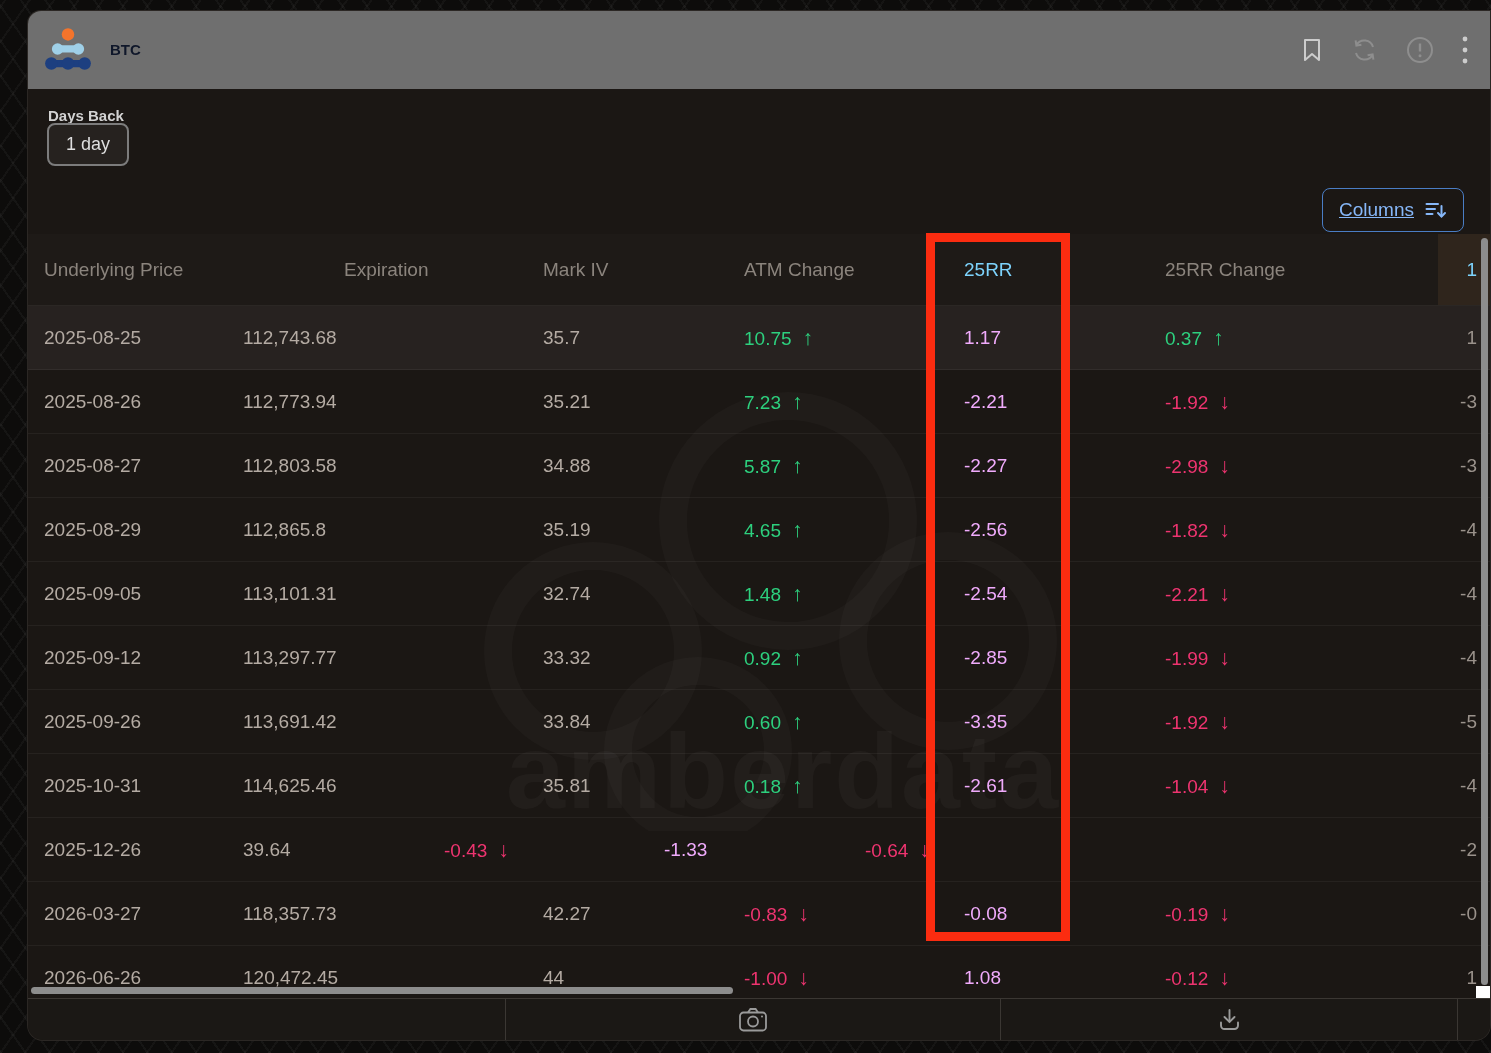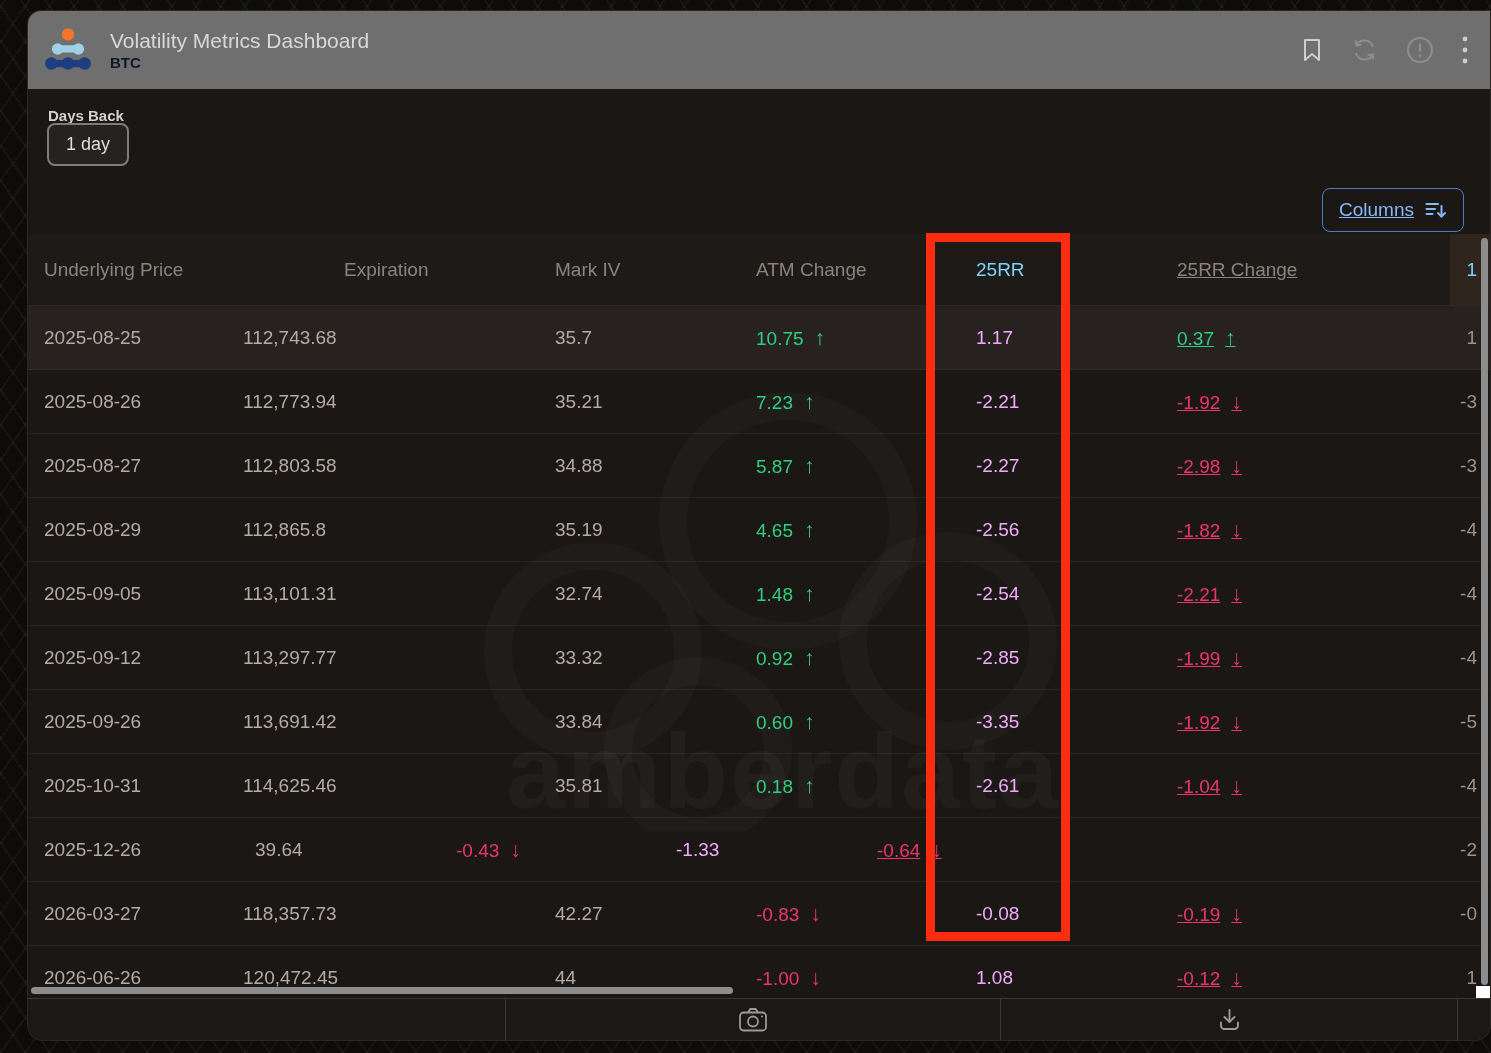--- a/index.html
+++ b/index.html
@@ -38,24 +38,24 @@
     background:#1e1a17;border-bottom:1px solid rgba(255,255,255,0.06);
     color:#8b847d;font-size:19px;padding-left:16px;box-sizing:border-box;}
   .thead .cell{display:flex;align-items:center;}
   .tbody{position:absolute;left:0;right:0;top:295px;bottom:42px;overflow:hidden;}
   .trow{height:64px;display:flex;align-items:center;padding-left:16px;box-sizing:border-box;
     border-bottom:1px solid rgba(255,255,255,0.05);font-size:19px;color:#b4aba3;}
   .trow.highlight{background:#272220;}
   .cell{flex:0 0 auto;}
   .c1{width:199px;}
   .c2{width:300px;}
-  .c3{width:201px;margin-left:12px;}
+  .c3{width:201px;}
   .c4{width:220px;}
   .c5{width:201px;color:#f0abfc;}
-  .c6{width:273px;text-decoration:underline;}
+  .c6{width:273px;}
   .c7{flex:1 1 auto;text-align:right;padding-right:13px;overflow:hidden;white-space:nowrap;color:#9a928b;}
   .thead .c5,.thead .c7{color:#7dd3fc;}
   .thead .c7{background:#2f251c;justify-content:flex-end;}
   .change .arrow{margin-left:11px;font-size:21px;}
   .up{color:var(--pos,#2dd07e);}
   .down{color:var(--neg,#ee3470);}
   
   .h-scroll{position:absolute;left:3px;top:976px;width:702px;height:7px;border-radius:4px;background:#8d8d8d;}
   .v-scroll{position:absolute;right:2px;top:227px;width:7px;height:747px;border-radius:4px;background:#8d8d8d;}
   .scroll-corner{position:absolute;right:0;top:975px;width:14px;height:15px;background:#fff;}
@@ -91,21 +91,20 @@
             <circle cx="35" cy="24" r="5.5"></circle>
         </g>
         <g fill="#1d3f80">
           <rect x="9" y="34.5" width="32" height="7" rx="3.5"></rect>
           <circle cx="9" cy="38" r="6"></circle>
             <circle cx="25" cy="38" r="6"></circle>
             <circle cx="41" cy="38" r="6"></circle>
         </g>
       </svg>
       <div class="titles">
-        <div class="title">Volatility Metrics Dashboard</div>
         <div class="subtitle">BTC</div>
       </div>
       <div class="actions">
         <button class="action-btn">
           <svg width="22" height="24" viewBox="0 0 22 24">
               <path d="M4 2 h14 v20 l-7-6 -7 6 z" fill="none" stroke="#cdcdcd" stroke-width="2" stroke-linejoin="round"></path>
             </svg>
         </button>
         <button class="action-btn">
           <svg width="27" height="24" viewBox="0 0 27 24">

